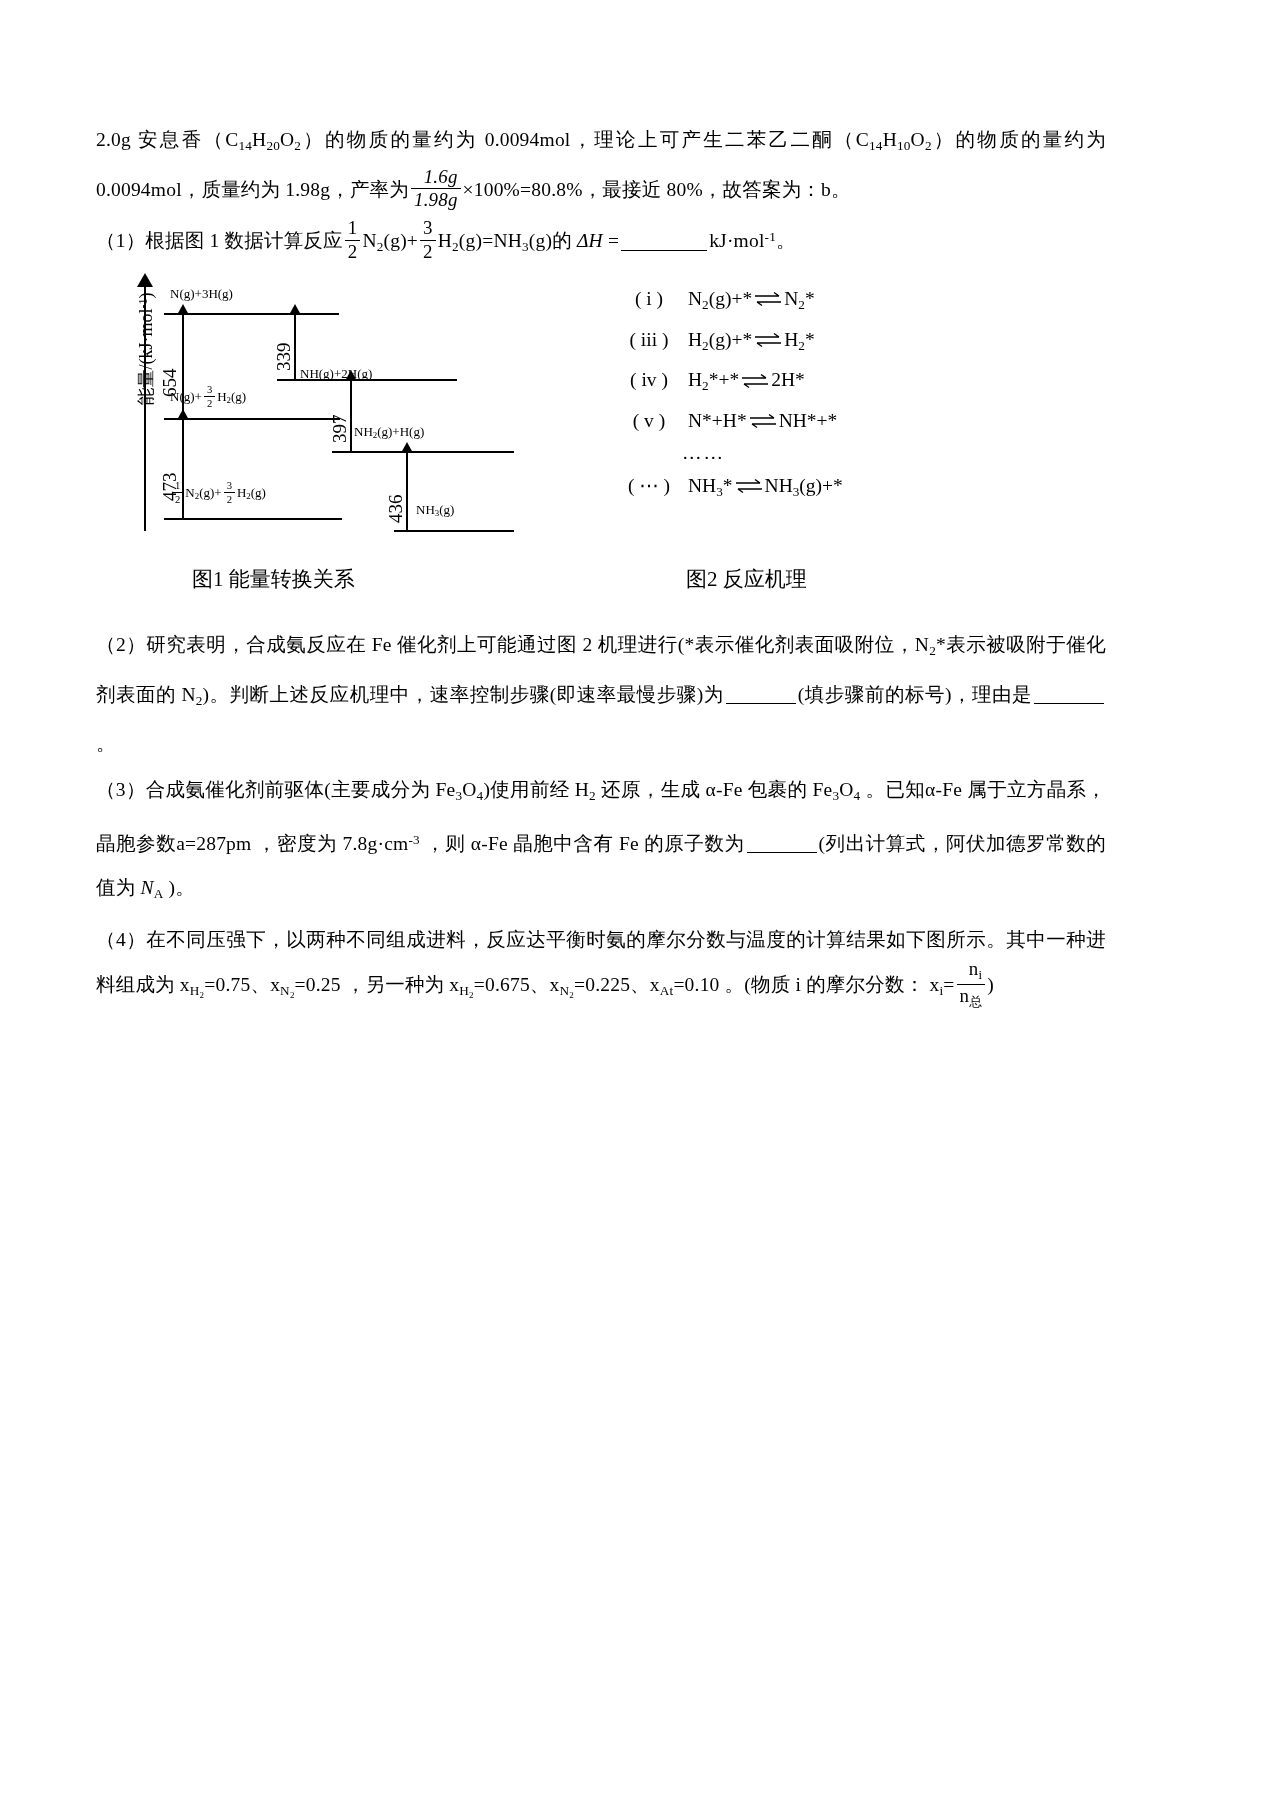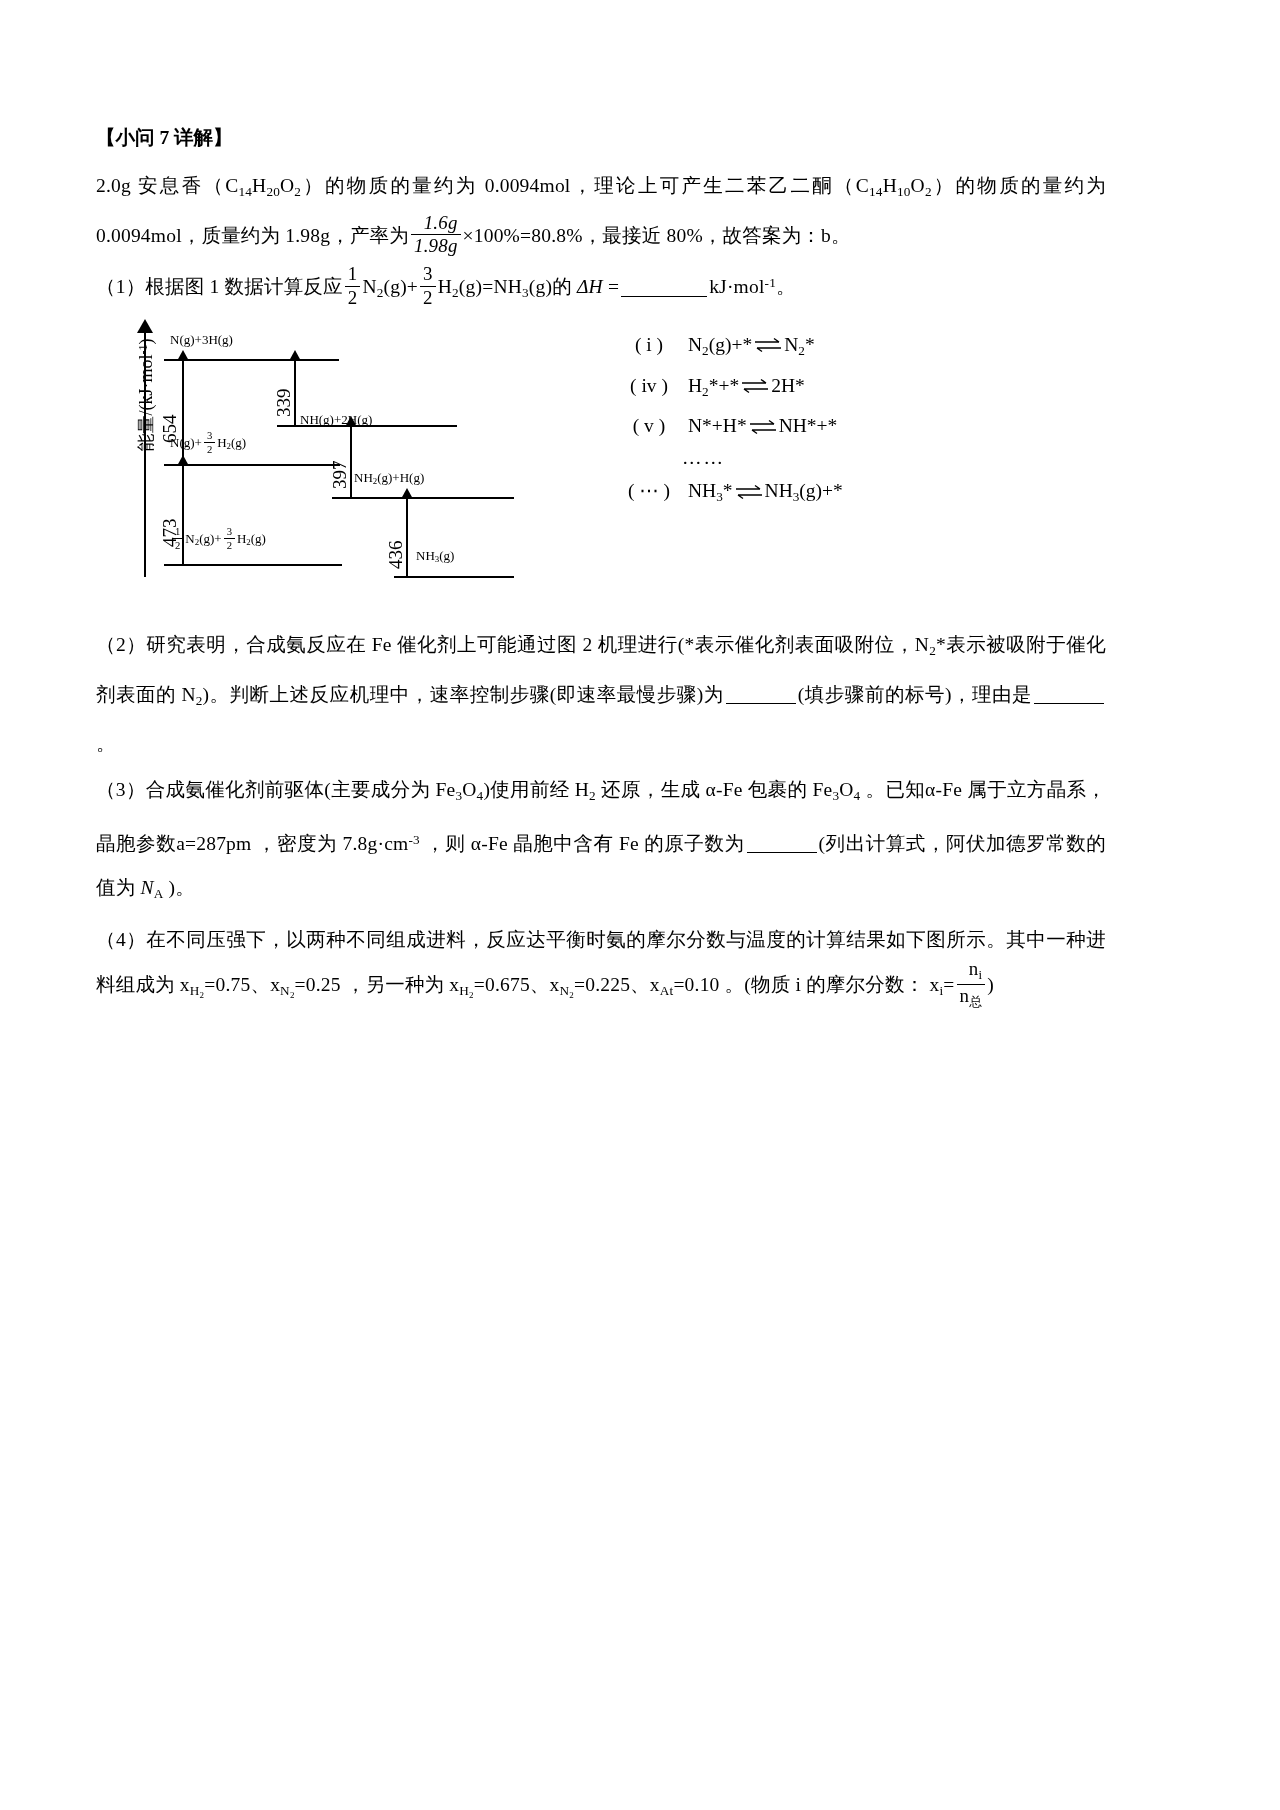--- a/index.html
+++ b/index.html
@@ -192,21 +192,20 @@
   .cap1 { left: 96px; top: 262px; }
   .cap2 { left: 590px; top: 262px; }
   .captions-wrap { position: relative; width: 1010px; height: 46px; }
 </style>
 </head>
 <body>
 
 <div class="page">
   <div class="content">
 
-    <div class="head-line">【小问 7 详解】</div>
 
     <div class="para">
       <span>2.0g 安息香（C</span><sub>14</sub><span>H</span><sub>20</sub><span>O</span><sub>2</sub><span>）的物质的量约为 0.0094mol，理论上可产生二苯乙二酮（C</span><sub>14</sub><span>H</span><sub>10</sub><span>O</span><sub>2</sub><span>）的物质的量约为 0.0094mol，质量约为 1.98g，产率为</span><span class="frac"><span class="num ital">1.6g</span><span class="den ital">1.98g</span></span><span>×100%</span><span>=80.8%，最接近 80%，故答案为：b。</span>
     </div>
 
 
     <div class="para">
       <span>（1）根据图 1 数据计算反应</span><span class="frac"><span class="num">1</span><span class="den">2</span></span><span>N</span><sub>2</sub><span>(g)+</span><span class="frac"><span class="num">3</span><span class="den">2</span></span><span>H</span><sub>2</sub><span>(g)=NH</span><sub>3</sub><span>(g)</span><span>的</span> <span class="ital">ΔH</span> <span>=</span><span class="blank"></span><span>kJ·mol</span><sup>-1</sup><span>。</span>
     </div>
 
@@ -264,20 +263,28 @@
       <div class="fig2">
         <div class="mech-row">
           <span class="mech-idx">( i )</span>
           <span class="mech-eq">
             <span>N</span><sub>2</sub><span>(g)+*</span><span class="eqarrow"><svg width="30" height="16" viewBox="0 0 30 16">
                   <path d="M2 5 H26 M26 5 L21 1.5 M28 11 H4 M4 11 L9 14.5" stroke="#000" stroke-width="1.4" fill="none"></path>
                 </svg></span><span>N</span><sub>2</sub><span>*</span>
           </span>
         </div>
         <div class="mech-row">
+          <span class="mech-idx">( iii )</span>
+          <span class="mech-eq">
+            <span>H</span><sub>2</sub><span>(g)+*</span><span class="eqarrow"><svg width="30" height="16" viewBox="0 0 30 16">
+                  <path d="M2 5 H26 M26 5 L21 1.5 M28 11 H4 M4 11 L9 14.5" stroke="#000" stroke-width="1.4" fill="none"></path>
+                </svg></span><span>H</span><sub>2</sub><span>*</span>
+          </span>
+        </div>
+        <div class="mech-row">
           <span class="mech-idx">( iv )</span>
           <span class="mech-eq">
             <span>H</span><sub>2</sub><span>*+*</span><span class="eqarrow"><svg width="30" height="16" viewBox="0 0 30 16">
                   <path d="M2 5 H26 M26 5 L21 1.5 M28 11 H4 M4 11 L9 14.5" stroke="#000" stroke-width="1.4" fill="none"></path>
                 </svg></span><span>2H</span><span>*</span>
           </span>
         </div>
         <div class="mech-row">
           <span class="mech-idx">( v )</span>
           <span class="mech-eq">
@@ -291,20 +298,24 @@
           <span class="mech-idx">( ⋯ )</span>
           <span class="mech-eq">
             <span>NH</span><sub>3</sub><span>*</span><span class="eqarrow"><svg width="30" height="16" viewBox="0 0 30 16">
                   <path d="M2 5 H26 M26 5 L21 1.5 M28 11 H4 M4 11 L9 14.5" stroke="#000" stroke-width="1.4" fill="none"></path>
                 </svg></span><span>NH</span><sub>3</sub><span>(g)+*</span>
           </span>
         </div>
       </div>
     </div>
 
+    <div class="captions-wrap">
+      <div class="caption cap1" style="top:0;">图1  能量转换关系</div>
+      <div class="caption cap2" style="top:0;">图2  反应机理</div>
+    </div>
 
     <div class="para" style="margin-top:12px;">
       <span>（2）研究表明，合成氨反应在 Fe 催化剂上可能通过图 2 机理进行(*表示催化剂表面吸附位，N</span><sub>2</sub><span>*表示被吸</span><span>附于催化剂表面的 N</span><sub>2</sub><span>)。判断上述反应机理中，速率控制步骤(即速率最慢步骤)为</span><span class="blank short"></span><span>(填步骤前的标号)，</span><span>理由是</span><span class="blank short"></span><span>。</span>
     </div>
 
     <div class="para">
       <span>（3）合成氨催化剂前驱体(主要成分为 Fe</span><sub>3</sub><span>O</span><sub>4</sub><span>)使用前经 H</span><sub>2</sub><span> 还原，生成 α-Fe 包裹的 Fe</span><sub>3</sub><span>O</span><sub>4</sub><span> 。已知α-Fe 属</span><span>于立方晶系，晶胞参数a=287pm ，密度为 7.8g·cm</span><sup>-3</sup><span> ，则 α-Fe 晶胞中含有 Fe 的原子数为</span><span class="blank short"></span><span>(列出计</span><span>算式，阿伏加德罗常数的值为</span> <span class="ital">N</span><sub>A</sub><span> )。</span>
     </div>
 
     <div class="para">

